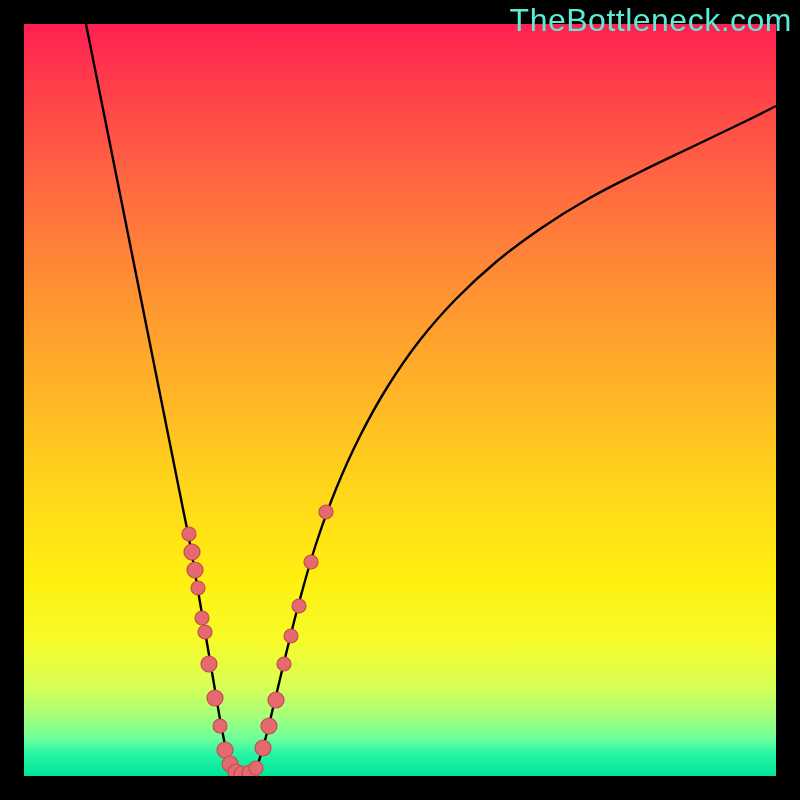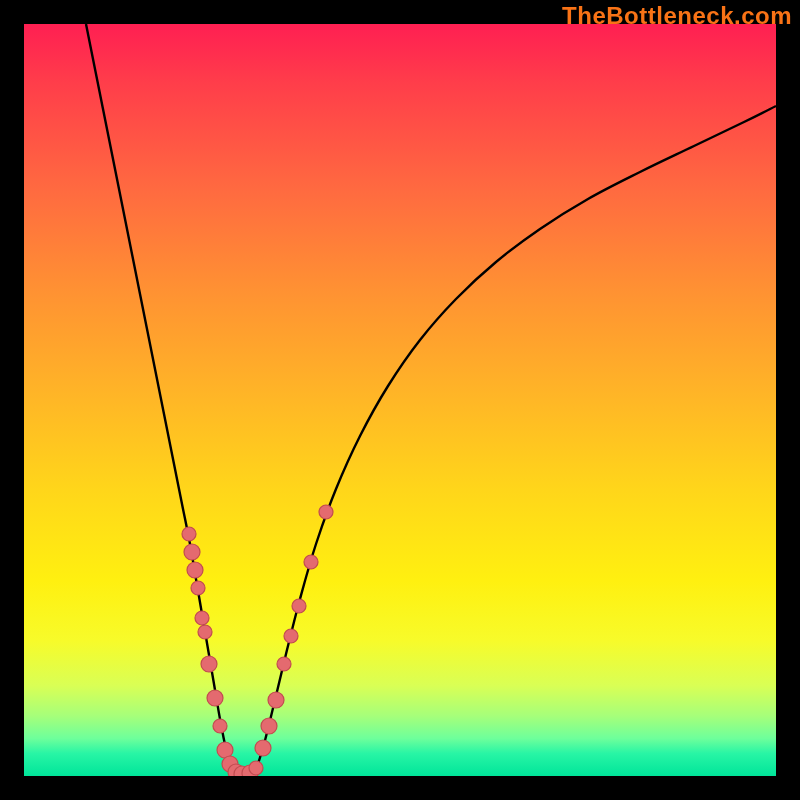--- a/index.html
+++ b/index.html
@@ -31,24 +31,24 @@
       #a6ff7a 92%,
       #6eff9b 95%,
       #28f5a5 97%,
       #00e59a 100%
     );
   }
   .watermark {
     position: absolute;
     top: 2px;
     right: 8px;
-    color: #f97316;
-    font-size: 24px;
+    color: #5eead4;
+    font-size: 32px;
     letter-spacing: 0.5px;
-    font-weight: 700;
+    font-weight: 400;
   }
   svg {
     position: absolute;
     left: 0;
     top: 0;
   }
   .dot {
     fill: #e46a6f;
     stroke: #c24b50;
     stroke-width: 1.2;

